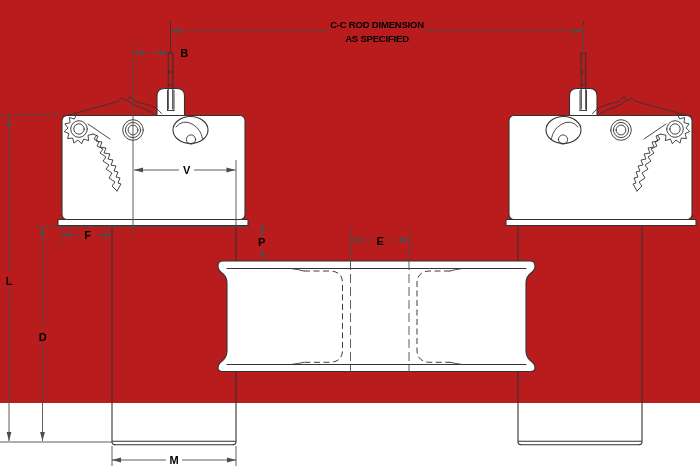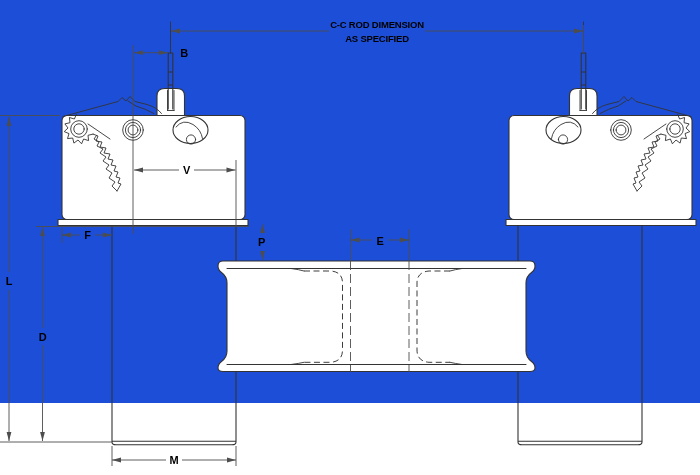--- a/index.html
+++ b/index.html
@@ -1,17 +1,17 @@
 <!DOCTYPE html>
 <html><head>
 <meta charset="utf-8">
 <style>
   html,body{margin:0;padding:0;background:#fff;width:700px;height:475px;overflow:hidden;
     font-family:"Liberation Sans", sans-serif;}
-  .sheet{position:relative;width:700px;height:403px;background:#1d4ed8;}
+  .sheet{position:relative;width:700px;height:403px;background:#b91c1c;}
   svg{position:absolute;left:0;top:0;}
   .obj{stroke:#333333;stroke-width:1.1;fill:none;stroke-linecap:round;stroke-linejoin:round;}
   .objf{stroke:#333333;stroke-width:1.1;fill:#ffffff;stroke-linejoin:round;}
   .thin{stroke:#333333;stroke-width:0.9;fill:none;stroke-linecap:round;stroke-linejoin:round;}
   .dim{stroke:#4d4d4d;stroke-width:0.9;fill:none;stroke-linecap:butt;}
   .arr{fill:#4d4d4d;stroke:none;}
   .hid{stroke:#333333;stroke-width:0.95;fill:none;stroke-dasharray:6 3.5;}
   .cl{stroke:#4d4d4d;stroke-width:0.9;fill:none;stroke-dasharray:9 4;}
   .lbl{font-family:"Liberation Sans", sans-serif;font-size:11px;font-weight:bold;fill:#000;
     text-anchor:middle;letter-spacing:-0.2px;}

